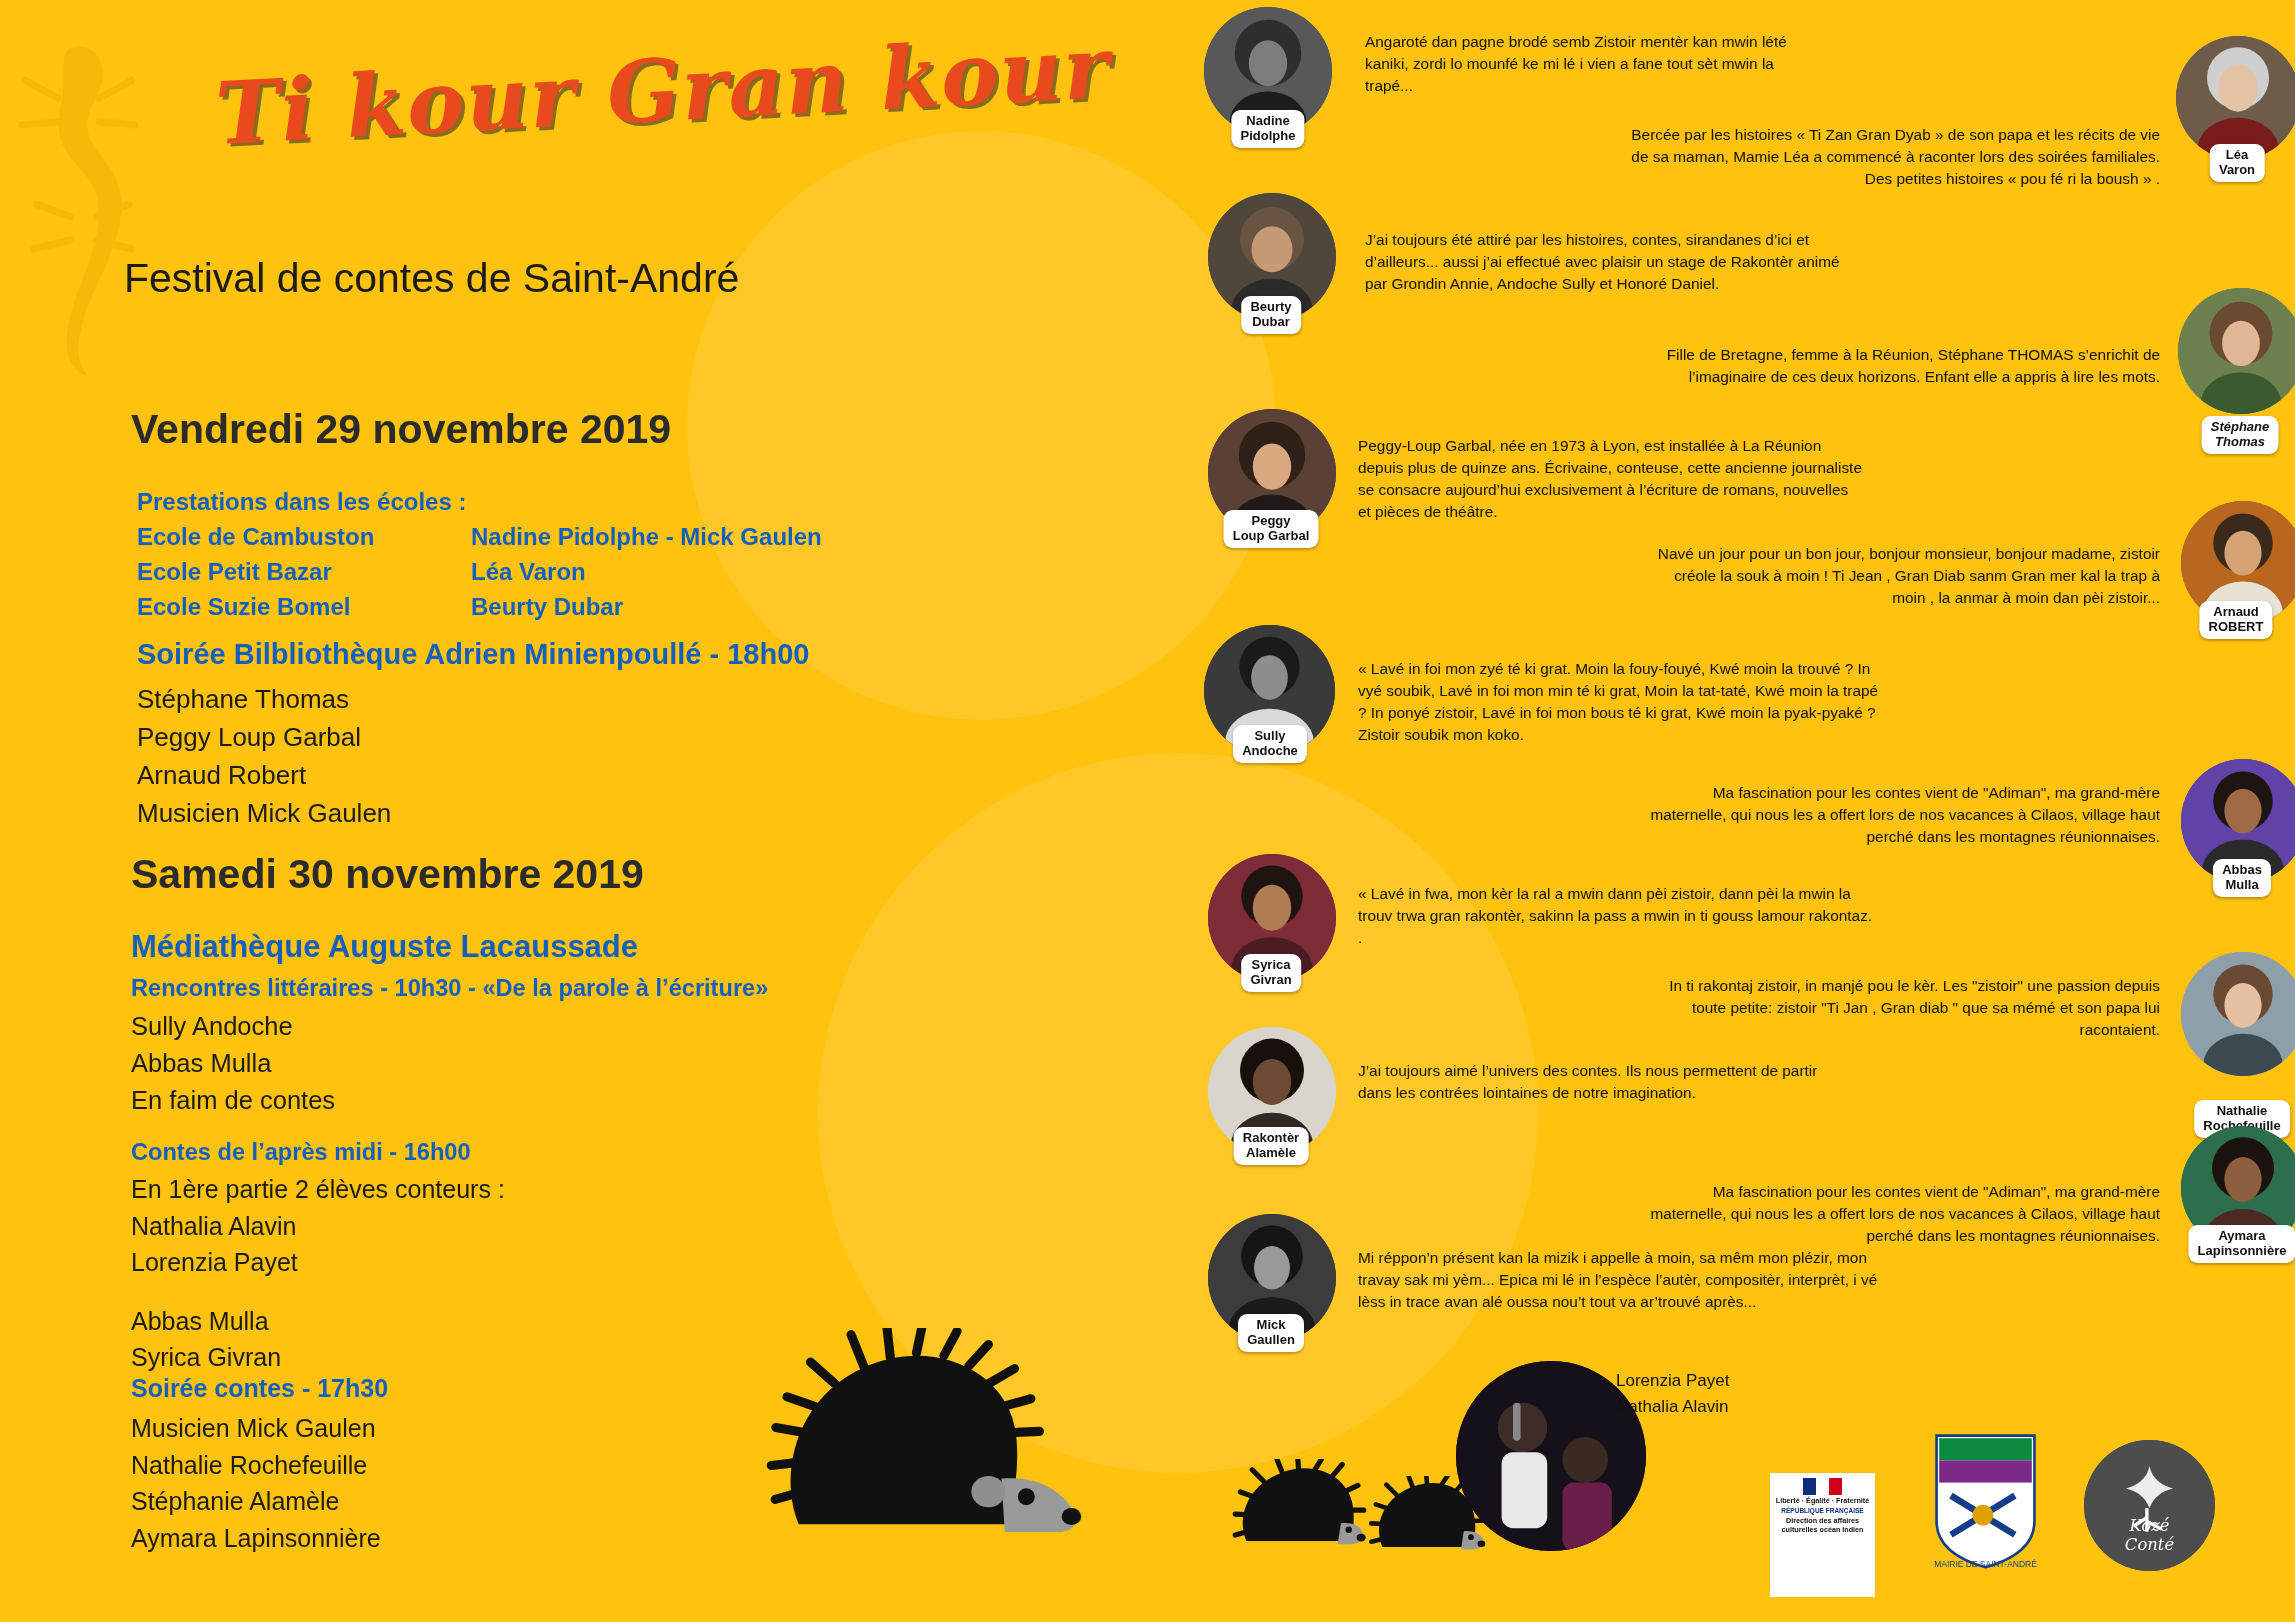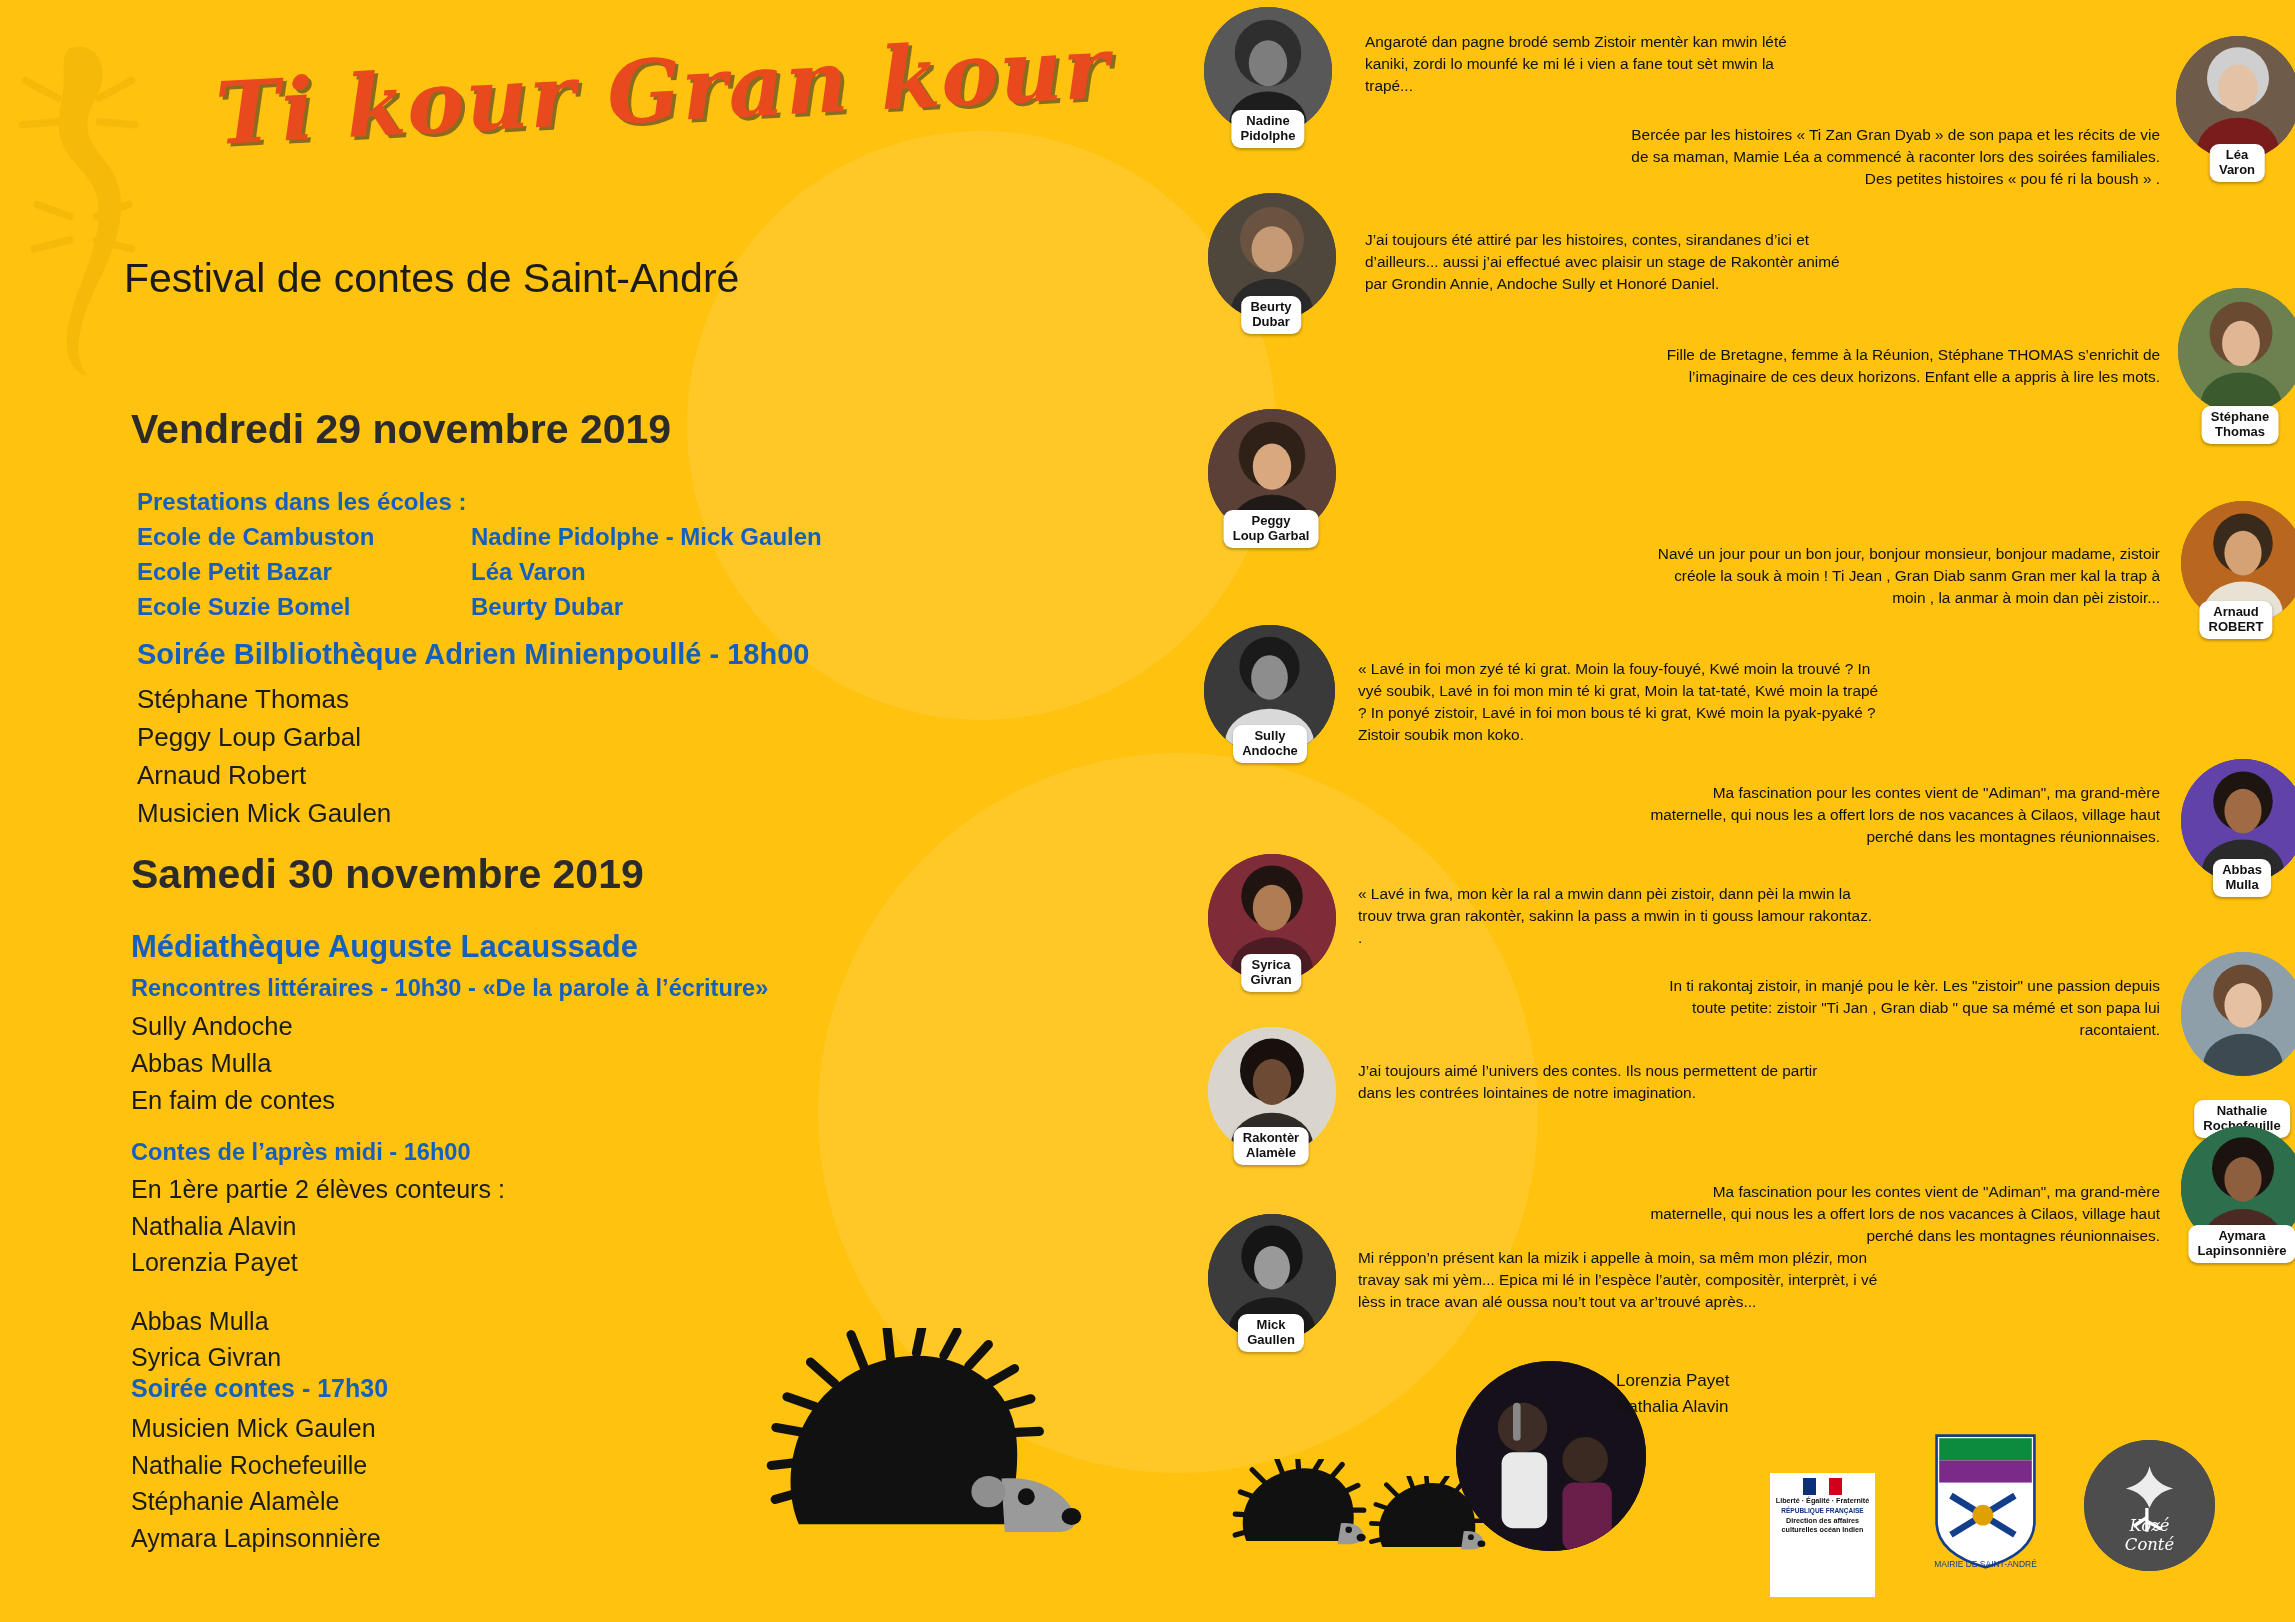--- a/index.html
+++ b/index.html
@@ -231,38 +231,39 @@
   <div class="quote q-left" style="left:141px;top:229px;width:497px;">J’ai toujours été attiré par les histoires, contes, sirandanes d’ici et d’ailleurs... aussi j’ai effectué avec plaisir un stage de Rakontèr animé par Grondin Annie, Andoche Sully et Honoré Daniel.</div>
 
   <div class="portrait" style="left:954px;top:288px;width:126px;height:126px;background:#6b7f4a;">
     <svg class="ph" viewBox="0 0 100 100">
         <rect width="100" height="100" fill="#6d8150"></rect>
         <circle cx="50" cy="36" r="25" fill="#6b4a32"></circle>
         <ellipse cx="50" cy="44" rx="15" ry="18" fill="#e0b694"></ellipse>
         <ellipse cx="50" cy="92" rx="32" ry="25" fill="#3b5a2e"></ellipse>
       </svg>
   </div>
-  <div class="pcap" style="left:1016px;top:406px;">
+  <div class="pcap" style="left:1016px;top:416px;font-style:italic;">
     <div>Stéphane</div>
     <div>Thomas</div>
   </div>
   <div class="quote q-right" style="left:419px;top:344px;width:517px;">Fille de Bretagne, femme à la Réunion, Stéphane THOMAS s’enrichit de l’imaginaire de ces deux horizons. Enfant elle a appris à lire les mots.</div>
 
   <div class="portrait" style="left:-16.4px;top:409px;width:128px;height:128px;background:#5a3f36;">
     <svg class="ph" viewBox="0 0 100 100">
         <rect width="100" height="100" fill="#5b4038"></rect>
         <circle cx="50" cy="36" r="26" fill="#2f2018"></circle>
         <ellipse cx="50" cy="45" rx="15" ry="18" fill="#d9a87f"></ellipse>
         <ellipse cx="50" cy="92" rx="32" ry="25" fill="#1f1a17"></ellipse>
       </svg>
   </div>
   <div class="pcap" style="left:47px;top:510px;">
     <div>Peggy</div>
     <div>Loup Garbal</div>
   </div>
+  <div class="quote q-left" style="left:134px;top:435px;width:504px;">Peggy-Loup Garbal, née en 1973 à Lyon, est installée à La Réunion depuis plus de quinze ans. Écrivaine, conteuse, cette ancienne journaliste se consacre aujourd’hui exclusivement à l’écriture de romans, nouvelles et pièces de théâtre.</div>
 
   <div class="portrait" style="left:957px;top:501px;width:124px;height:124px;background:#b7641f;">
     <svg class="ph" viewBox="0 0 100 100">
         <rect width="100" height="100" fill="#b9661f"></rect>
         <circle cx="50" cy="34" r="24" fill="#3a2a1c"></circle>
         <ellipse cx="50" cy="42" rx="15" ry="18" fill="#d4a273"></ellipse>
         <ellipse cx="50" cy="90" rx="32" ry="25" fill="#e8e2d4"></ellipse>
       </svg>
   </div>
   <div class="pcap" style="left:1012px;top:601px;">

